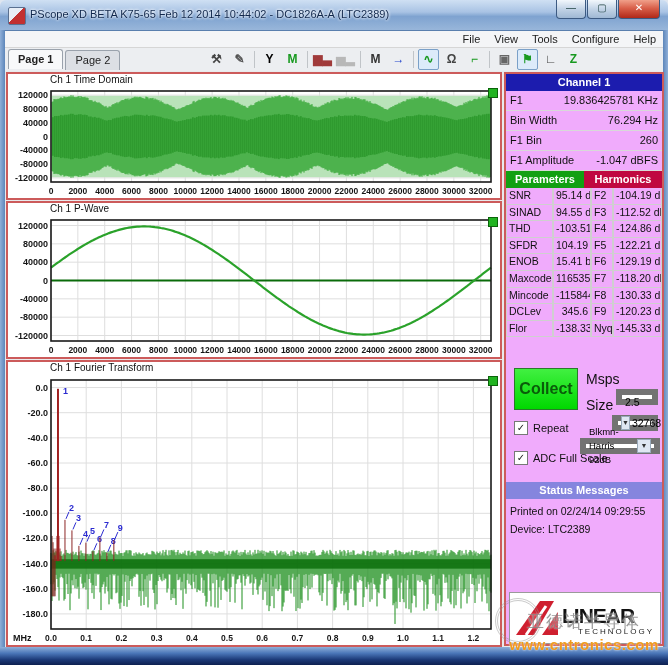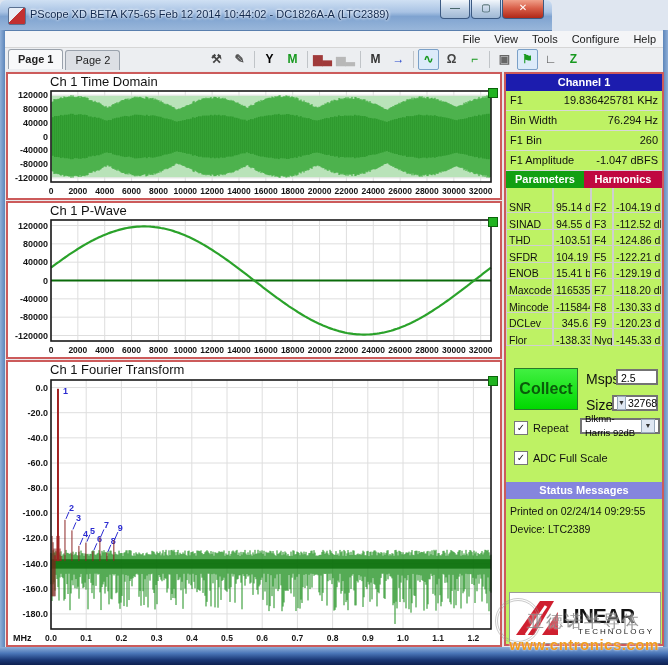--- a/index.html
+++ b/index.html
@@ -1,20 +1,20 @@
 <!DOCTYPE html>
 <html><head>
 <meta charset="utf-8">
 <style>
   html,body{margin:0;padding:0;}
   body{width:668px;height:665px;position:relative;overflow:hidden;
        font-family:"Liberation Sans",sans-serif;background:#dfe6f0;
        -webkit-font-smoothing:antialiased;}
   
-  .titlebar{position:absolute;left:0;top:0;width:552px;height:30px;
+  .titlebar{position:absolute;left:0;top:0;width:668px;height:30px;
     background:linear-gradient(#cfe0f3 0%,#a9c3e4 40%,#7fa3d0 55%,#98b6da 100%);
     border-bottom:1px solid #5a7fae;border-radius:6px 6px 0 0;}
   .appicon{position:absolute;left:8px;top:7px;width:16px;height:16px;
     background:linear-gradient(135deg,#e8eef6 45%,#c23030 45%);border:1px solid #5a7090;border-radius:2px;}
   .wtitle{position:absolute;left:30px;top:8px;font-size:11px;color:#11284d;
     text-shadow:0 0 3px #fff,0 0 3px #fff;white-space:nowrap;}
   .winbtns{position:absolute;right:8px;top:0;display:flex;}
   .winbtn{width:28px;height:18px;border:1px solid #3c5a82;border-top:none;
     border-radius:0 0 4px 4px;margin-left:1px;text-align:center;line-height:16px;
     font-size:10px;color:#244;background:linear-gradient(#f2f7fc,#c2d3e6 50%,#9fb8d4);}
@@ -34,46 +34,46 @@
   .tsep{width:1px;height:17px;background:#c0c4c8;margin:0 3px;}
   
   .sideL,.sideR{position:absolute;top:30px;height:617px;width:5px;
     background:linear-gradient(90deg,#8fafd8,#5d86ba);}
   .sideL{left:0;} .sideR{right:0;background:linear-gradient(90deg,#5d86ba,#8fafd8);}
   .bottomstrip{position:absolute;left:0;top:647px;width:668px;height:18px;
     background:linear-gradient(#8fafd8 0%,#4a76b8 35%,#1c3a78 70%,#0d2050 100%);}
   .content{position:absolute;left:5px;top:71px;width:658px;height:576px;background:#e8eaec;}
   
   .panel{position:absolute;background:#fff;border:2px solid #cc5b5b;box-sizing:border-box;}
-  .ptitle{position:absolute;left:42px;top:0px;font-size:13px;color:#111;z-index:3;}
+  .ptitle{position:absolute;left:42px;top:0px;font-size:10px;color:#111;z-index:3;}
   .chbox{position:absolute;right:2px;top:14px;width:8px;height:8px;background:#21b321;border:1px solid #0a650a;z-index:3;}
   .panel svg{position:absolute;left:1px;top:12px;}
   .tick{font:700 9px "Liberation Sans",sans-serif;fill:#151515;}
   .tickx{font:700 8.5px "Liberation Sans",sans-serif;fill:#151515;}
   .hlab{font:700 9px "Liberation Sans",sans-serif;}
   
-  .sidebar{position:absolute;left:499px;top:1px;width:160px;height:574px;background:#bef264;
+  .sidebar{position:absolute;left:499px;top:1px;width:160px;height:574px;background:#f0abfc;
     border:2px solid #cc5b5b;box-sizing:border-box;}
   .shdr{height:17px;line-height:17px;text-align:center;color:#fff;font-size:11px;font-weight:bold;}
   .hdr-chan{background:#1c1cae;}
   .irow{display:flex;justify-content:space-between;height:19px;line-height:19px;
     border-bottom:1px solid #d8d8d8;padding:0 4px;font-size:11px;color:#111;}
   .duo{display:flex;}
   .duo .shdr{flex:1;}
   .hdr-par{background:#12a012;} .hdr-har{background:#c00840;}
   .prow{display:flex;height:16.6px;font-size:10.5px;color:#111;}
   .prow span{border:1px solid #cfcfcf;border-top:none;box-sizing:border-box;line-height:15.6px;
-    padding:12px 2px;white-space:nowrap;overflow:hidden;}
+    padding:0 2px;white-space:nowrap;overflow:hidden;}
   .pl{width:47px;} .pv{width:38px;text-align:right;} .hl{width:22px;} .hv{width:49px;text-align:right;}
   .collect{position:absolute;left:8px;top:294px;width:62px;height:40px;text-align:center;
     line-height:40px;font-size:16px;font-weight:bold;color:#0a5c0a;
     background:linear-gradient(#41f041,#00d800);border:1px solid #2a7a2a;}
   .lbl{position:absolute;font-size:14px;color:#111;}
-  .field{position:absolute;background:#fff;border:2px solid #737373;font-size:10.5px;
-    box-sizing:border-box;height:16px;line-height:14px;padding:0 3px;}
+  .field{position:absolute;background:#fff;border:6px solid #737373;font-size:10.5px;
+    box-sizing:border-box;height:16px;line-height:14px;padding:0 3px;margin-top:20px;}
   .combo{display:flex;align-items:center;}
   .combo .arrow{font-size:7px;color:#333;background:#dfe7f2;border:1px solid #9ab;
     width:12px;text-align:center;height:12px;line-height:12px;margin-right:2px;}
   .combo .val{flex:1;text-align:right;}
   .combo.winsel .val{text-align:left;}
   .combo.winsel .arrow{margin:0 0 0 2px;order:2;}
   .cbwrap{position:absolute;display:flex;align-items:center;font-size:11px;color:#111;}
   .cb{width:12px;height:12px;border:1px solid #777;background:#fff;margin-right:5px;
     text-align:center;line-height:11px;font-size:10px;color:#222;}
   .hdr-stat{background:#8585de;margin-top:0;}

